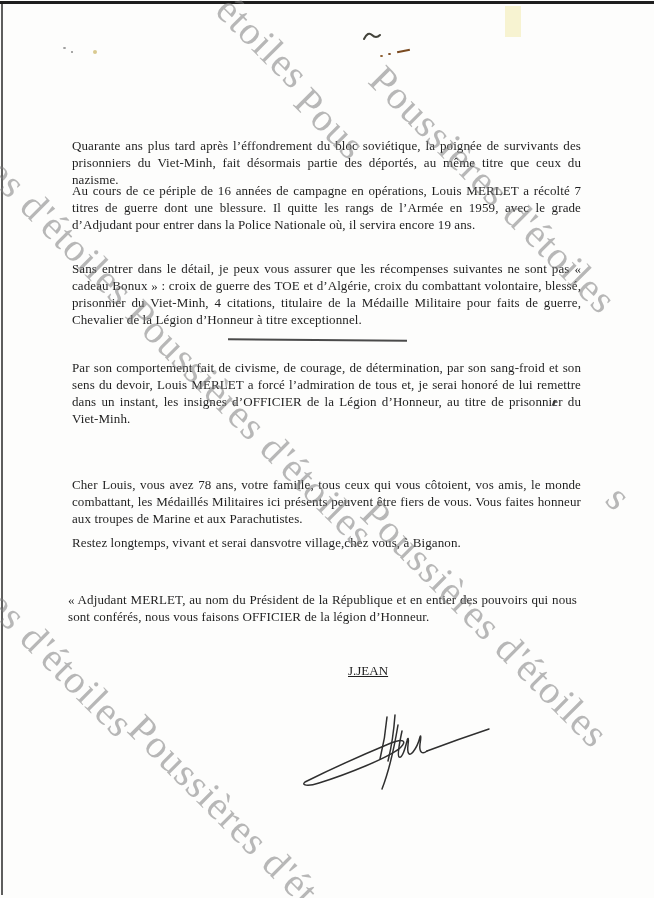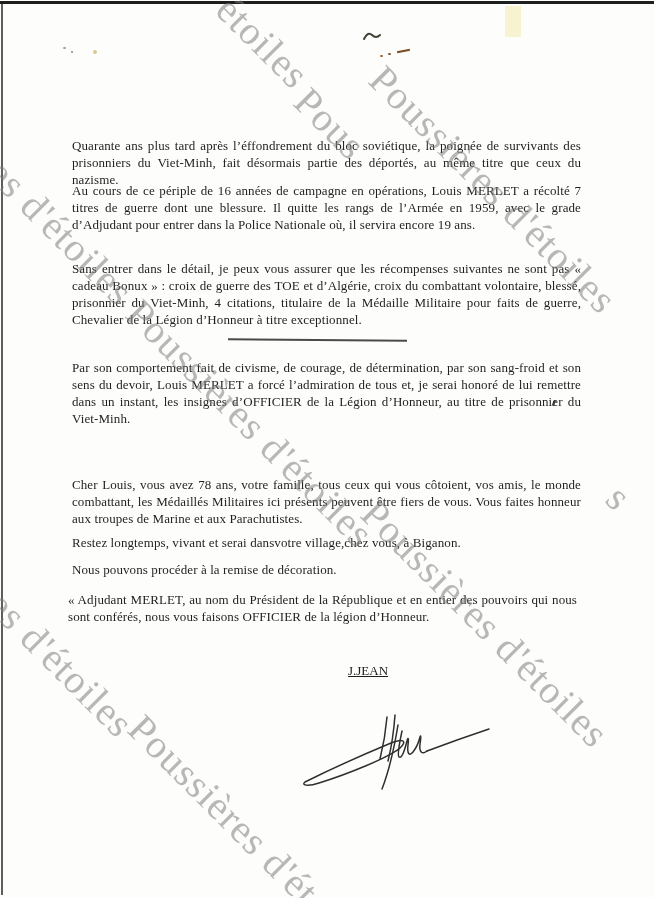--- a/index.html
+++ b/index.html
@@ -53,21 +53,20 @@
   <div class="scan-left-edge"></div>
   <div class="tape-strip"></div>
 
   <div class="para" style="top:137px">Quarante ans plus tard après l’éffondrement du bloc soviétique, la poignée de survivants des prisonniers du Viet-Minh, fait désormais partie des déportés, au même titre que ceux du nazisme.</div>
   <div class="para" style="top:182px">Au cours de ce périple de 16 années de campagne en opérations, Louis MERLET a récolté 7 titres de guerre dont une blessure. Il quitte les rangs de l’Armée en 1959, avec le grade d’Adjudant pour entrer dans la Police Nationale où, il servira encore 19 ans.</div>
   <div class="para" style="top:260px">Sans entrer dans le détail, je peux vous assurer que les récompenses suivantes ne sont pas « cadeau Bonux » : croix de guerre des TOE et d’Algérie, croix du combattant volontaire, blessé, prisonnier du Viet-Minh, 4 citations, titulaire de la Médaille Militaire pour faits de guerre, Chevalier de la Légion d’Honneur à titre exceptionnel.</div>
   <div class="divider"></div>
   <div class="para" style="top:359px">Par son comportement fait de civisme, de courage, de détermination, par son sang-froid et son sens du devoir, Louis MERLET a forcé l’admiration de tous et, je serai honoré de lui remettre dans un instant, les insignes d’OFFICIER de la Légion d’Honneur, au titre de prisonnier du Viet-Minh.</div>
   <div class="para" style="top:476px">Cher Louis, vous avez 78 ans, votre famille, tous ceux qui vous côtoient, vos amis, le monde combattant, les Médaillés Militaires ici présents peuvent être fiers de vous. Vous faites honneur aux troupes de Marine et aux Parachutistes.</div>
   <div class="para" style="top:534px">Restez longtemps, vivant et serai dansvotre village,chez vous, à Biganon.</div>
-  <div class="para" style="top:561px">Nous pouvons procéder à la remise de décoration.</div>
   <div class="para" style="top:591px;left:68px">« Adjudant MERLET, au nom du Président de la République et en entier des pouvoirs qui nous sont conférés, nous vous faisons OFFICIER de la légion d’Honneur.</div>
 
   <div class="sig-block">
     <div class="sig-name">J.JEAN</div>
   </div>
 
   <svg class="signature-svg" width="205" height="95" viewBox="0 0 205 95" fill="none">
     <g stroke="#2f2f2f" stroke-width="1.5" stroke-linecap="round" fill="none">
       <path d="M12,79 C34,68 74,50 98,40 C110,35 114,38 108,44 C98,54 52,72 26,80 C14,84 8,82 12,79 Z"></path>
       <path d="M94,14 C93,26 90,44 87,56"></path>

